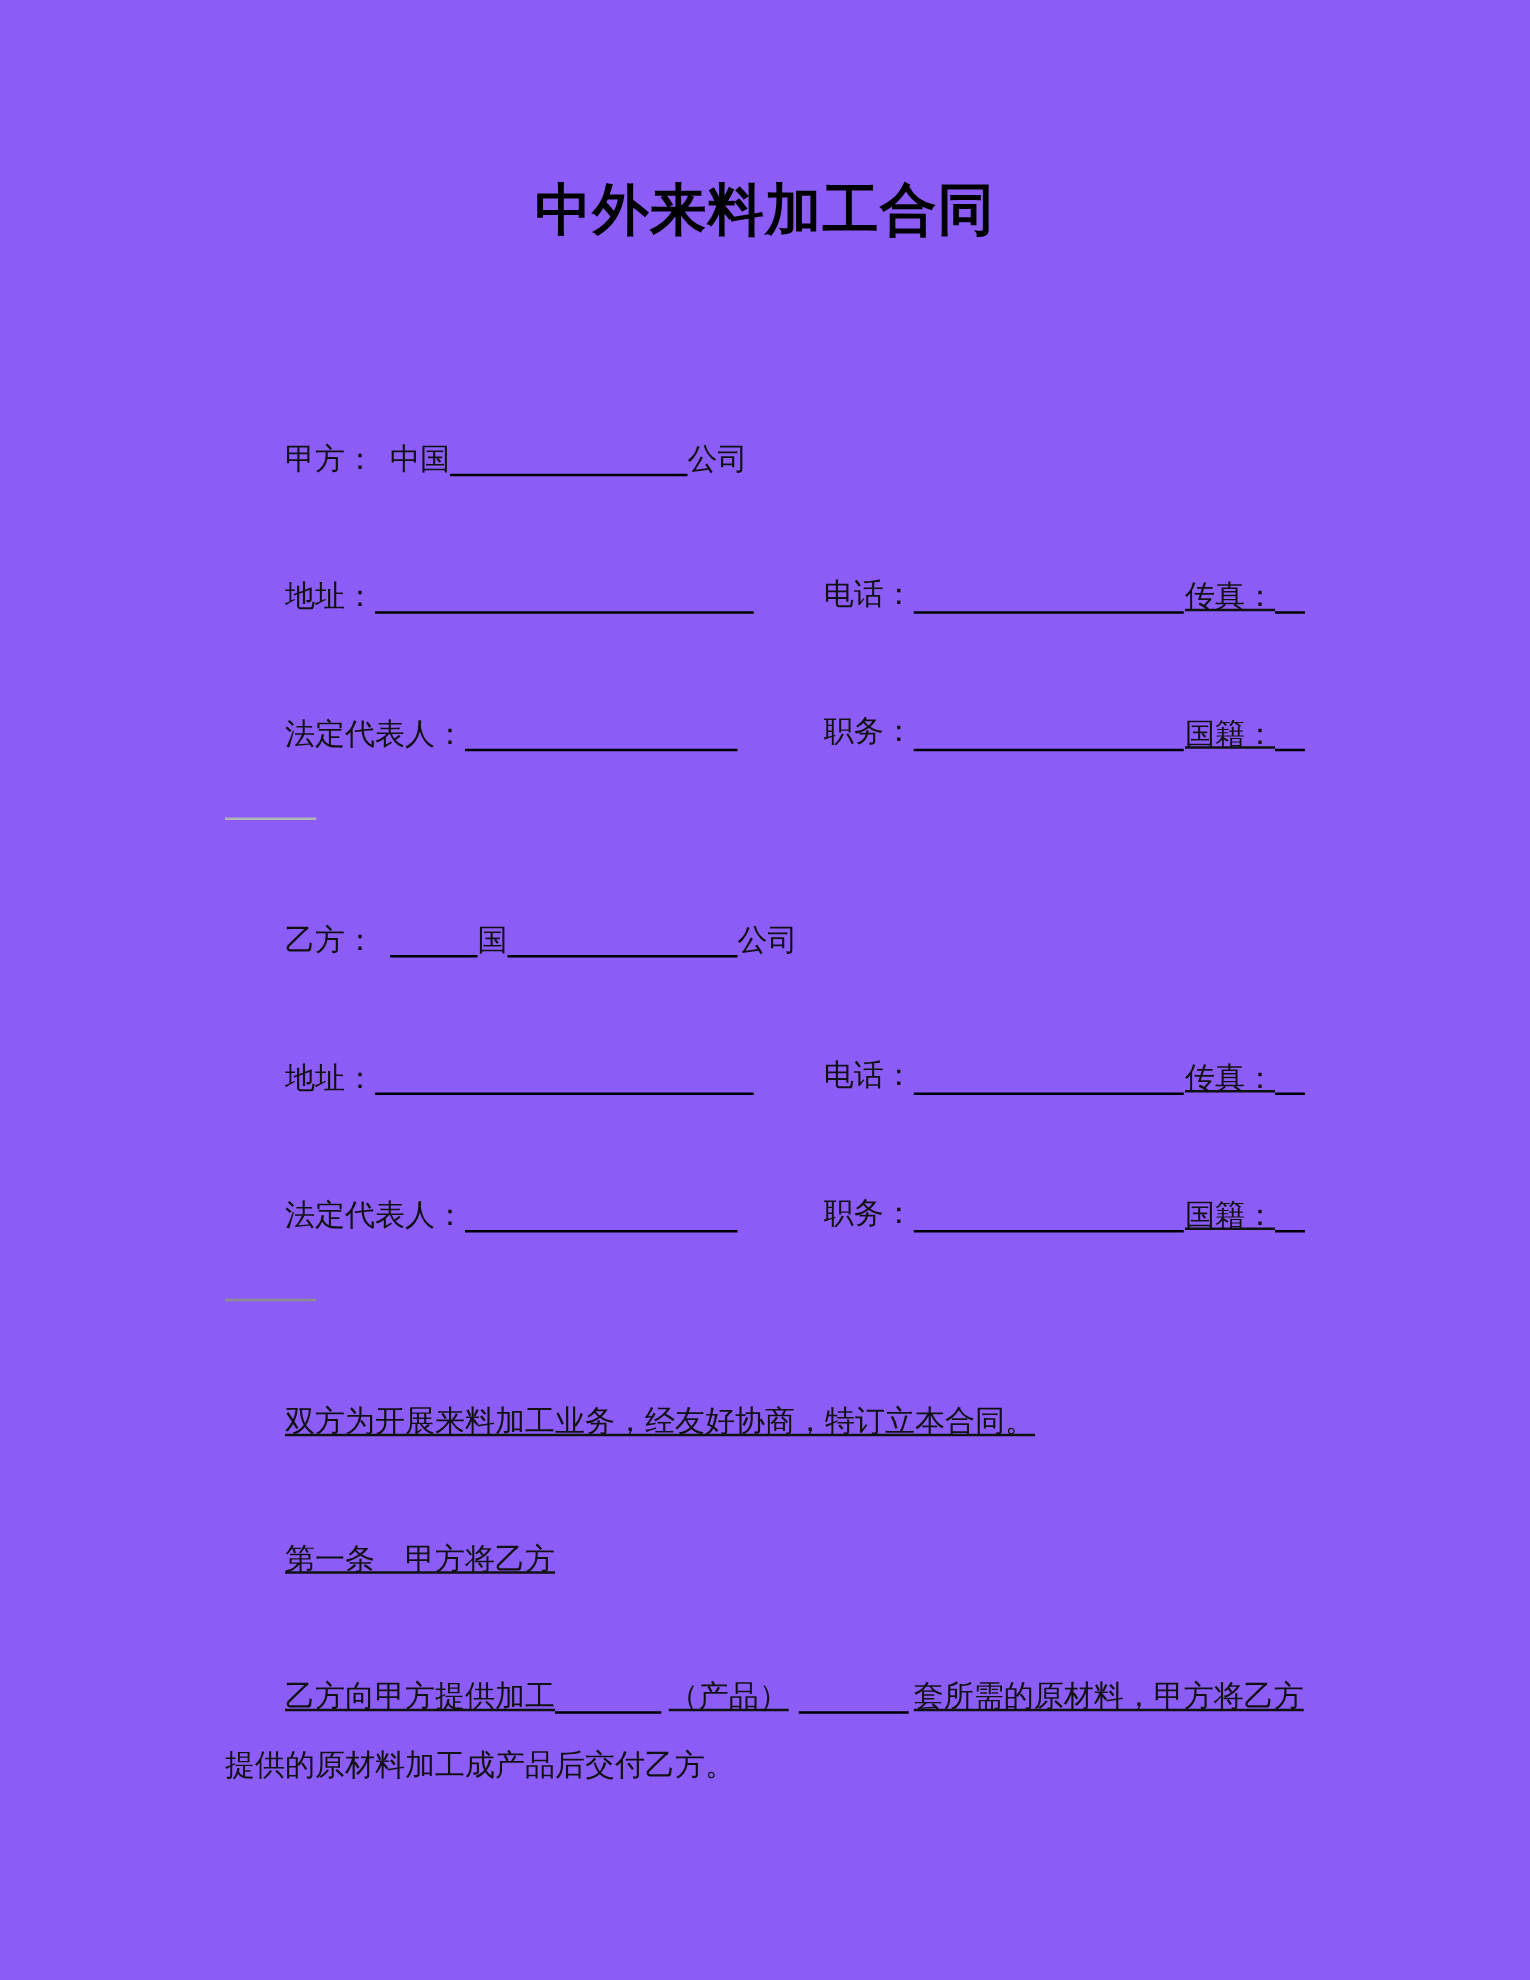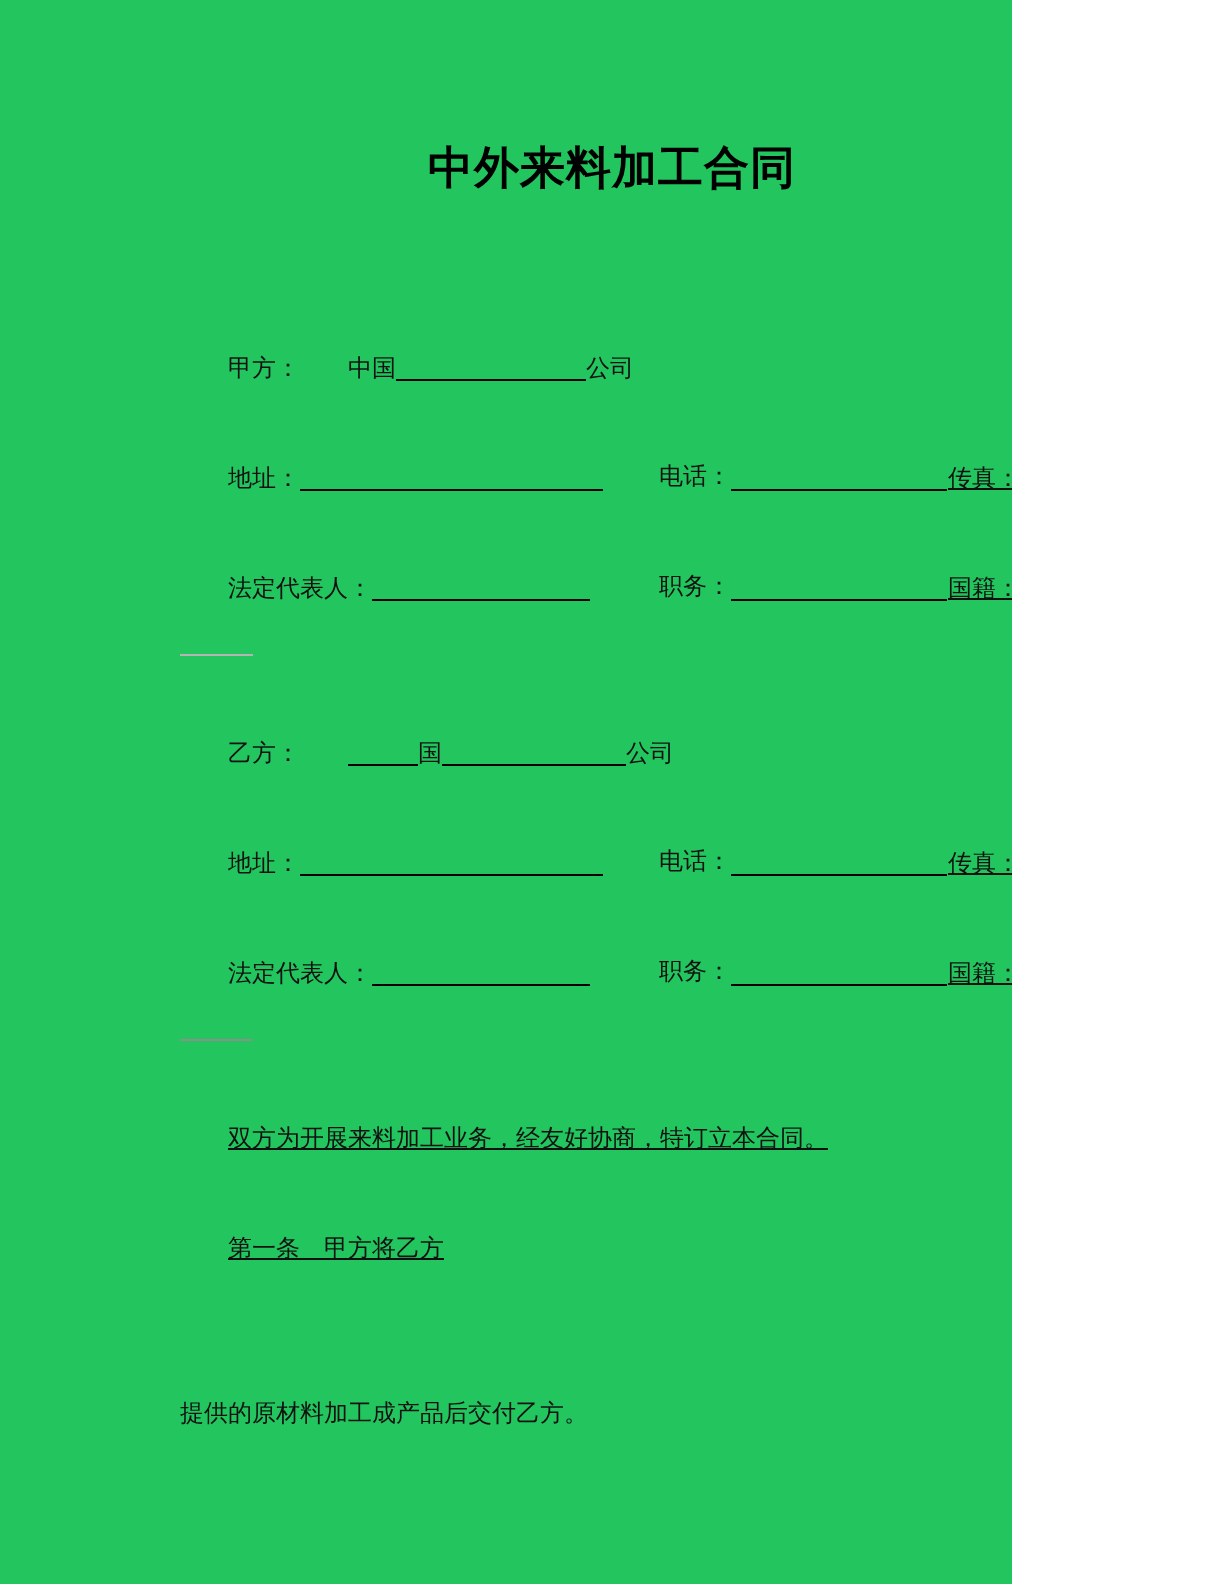--- a/index.html
+++ b/index.html
@@ -1,19 +1,19 @@
 <!DOCTYPE html>
 <html><head>
 <meta charset="utf-8">
 <style>
   html,body{margin:0;padding:0;background:#ffffff;}
   .page{
     position:relative;
-    width:1012px;height:1584px;
-    background:#22c55e;
+    width:1224px;height:1584px;
+    background:#8b5cf6;
     font-family:"Liberation Serif","DejaVu Serif",serif;
     color:#111111;
     overflow:hidden;
   }
   .doc-title{
     position:absolute;left:0;top:140px;width:1224px;
     text-align:center;
     font-family:"Liberation Sans","DejaVu Sans",sans-serif;
     font-weight:700;
     font-size:45px;line-height:56px;
@@ -22,21 +22,21 @@
   }
   .row{
     position:absolute;left:180px;right:0;
     font-size:24px;line-height:34px;
     white-space:nowrap;
   }
   .col{position:absolute;top:0;white-space:nowrap;}
   .c1{left:48px;text-align:right;}
   .c2{left:479px;font-family:Liberation Mono, monospace;}
   .c3{left:768px;text-decoration:underline;}
-  .cname{left:132px;margin-left:36px;}
+  .cname{left:132px;}
   .blank{
     display:inline-block;
     height:28px;
     border-bottom:2px solid #000000;
     vertical-align:top;
     overflow:hidden;
   }
   .w303{width:303px;} .w218{width:218px;} .w216{width:216px;}
   .w190{width:190px;} .w184{width:184px;} .w85{width:85px;}
   .w88{width:88px;margin-left:8px;margin-right:4px;}
@@ -96,16 +96,17 @@
     <span class="col c2"><span>职务：</span><span class="blank w216"></span></span>
     <span class="col c3"><span>国籍：</span><span class="blank w24"></span></span>
   </div>
 
   <div class="grayline g2"></div>
 
   <div class="para indent" style="top:1121px">双方为开展来料加工业务，经友好协商，特订立本合同。</div>
 
   <div class="para indent" style="top:1231px">第一条　甲方将乙方</div>
 
+  <div class="para indent" style="top:1341px"><span>乙方向甲方提供加工</span><span class="blank w85 pr6"></span><span>（产品）</span><span class="blank w88"></span><span>套所需的原材料，甲方将乙方</span></div>
 
   <div class="para" style="top:1396px">提供的原材料加工成产品后交付乙方。</div>
 
 </div>
 
 </body></html>

